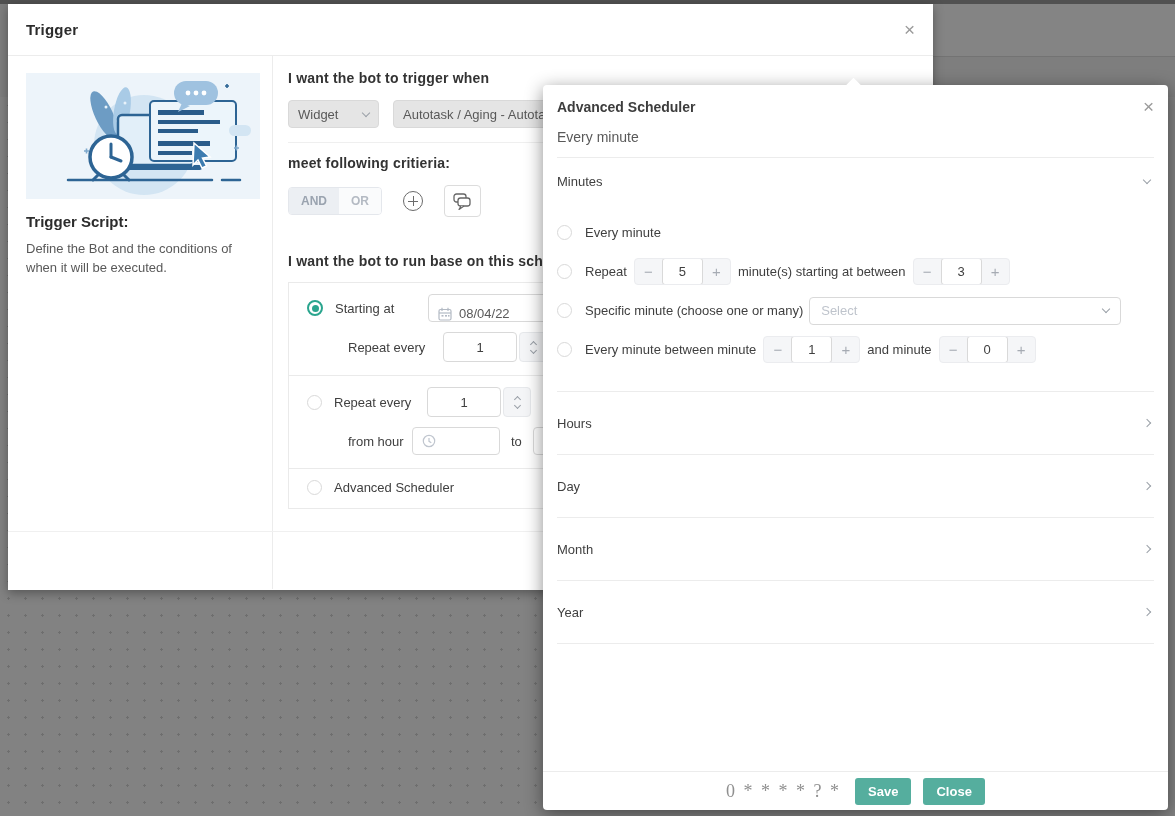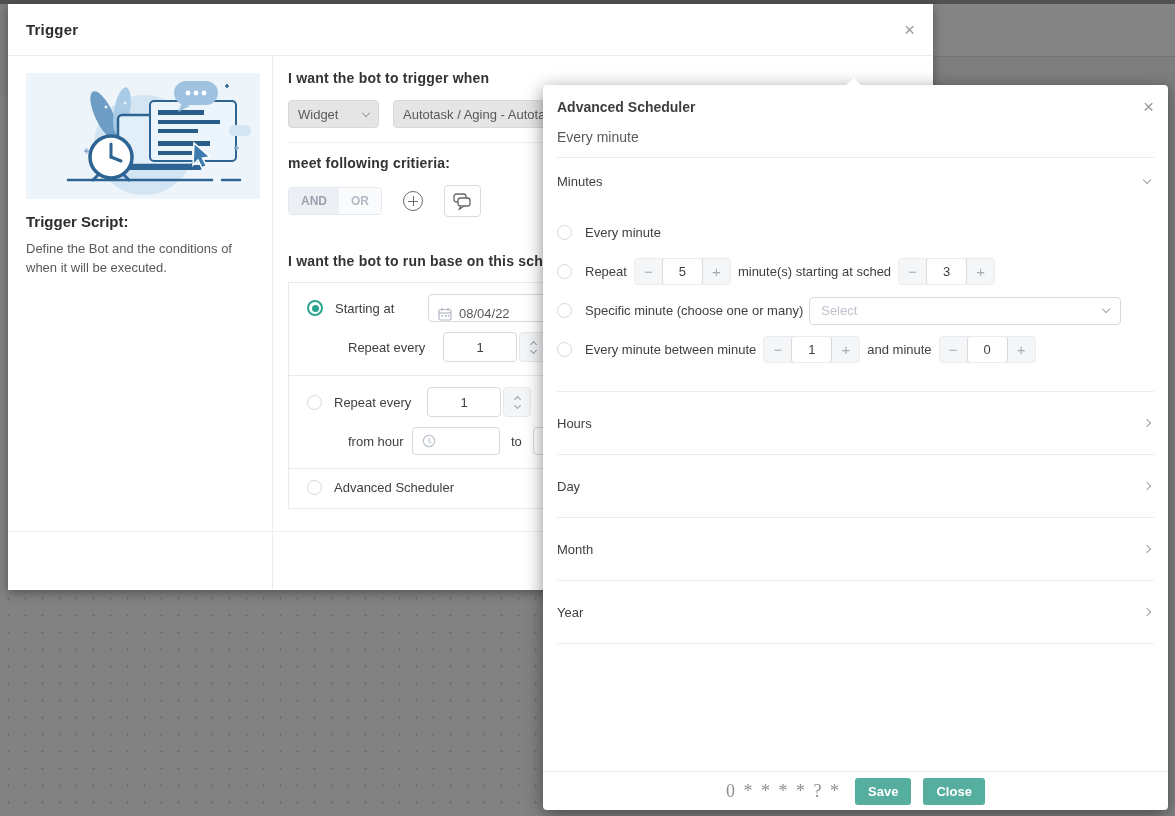--- a/index.html
+++ b/index.html
@@ -291,21 +291,21 @@
       <span>Every minute</span>
     </div>
     <div class="opt-row">
       <span class="radio"></span>
       <span>Repeat</span>
       <span class="stepper">
         <span class="sbtn">−</span>
         <input value="5" style="">
         <span class="sbtn">+</span>
       </span>
-      <span>minute(s) starting at sched</span>
+      <span>minute(s) starting at between</span>
       <span class="stepper">
         <span class="sbtn">−</span>
         <input value="3" style="">
         <span class="sbtn">+</span>
       </span>
     </div>
     <div class="opt-row">
       <span class="radio"></span>
       <span>Specific minute (choose one or many)</span>
       <span class="pop-select">

